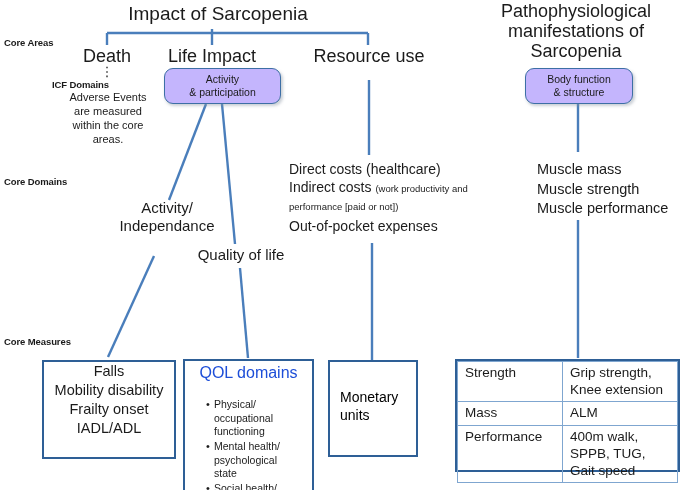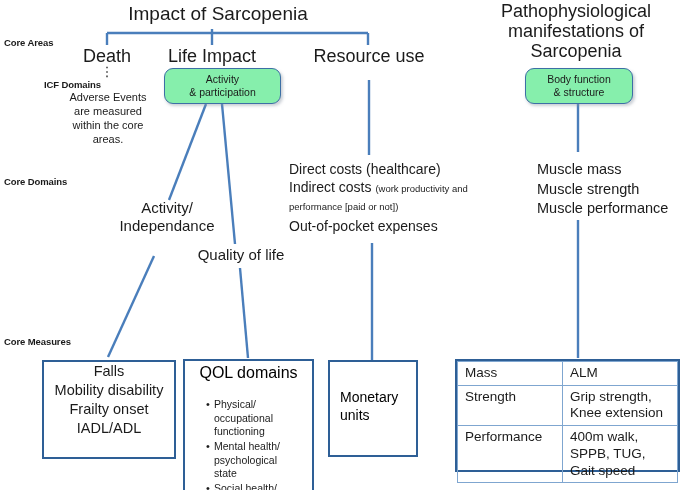--- a/index.html
+++ b/index.html
@@ -57,21 +57,21 @@
     font-weight: 400;
     color: #1b1b1b;
     white-space: nowrap;
     text-align: center;
   }
 
   
   .pill {
     border: 1.3px solid #3d6fa5;
     border-radius: 9px;
-    background: #86efac;
+    background: #c4b5fd;
     box-shadow: 1.5px 2px 3px rgba(140,150,165,0.45);
     text-align: center;
     font-size: 10.5px;
     line-height: 1.28;
     color: #1b1b1b;
     display: flex;
     align-items: center;
     justify-content: center;
     flex-direction: column;
   }
@@ -111,21 +111,21 @@
   }
   .mbox-center {
     text-align: center;
     font-size: 14.5px;
     line-height: 1.32;
     color: #1b1b1b;
   }
   .qol-title {
     text-align: center;
     font-size: 16px;
-    color: #000000;
+    color: #1d4ed8;
     margin: 3px 0 2px 0;
   }
   .qol-list {
     list-style: none;
     margin: 16px;
     padding: 0 3px 0 5px;
     font-size: 10.5px;
     line-height: 1.3;
     color: #1b1b1b;
   }
@@ -198,21 +198,21 @@
 
       <path d="M240 268 L248 358"></path>
 
       <path d="M578 104 L578 152"></path>
 
       <path d="M578 220 L578 358"></path>
     </g>
   </svg>
 
   <div class="abs rowlabel" style="left:4px; top:37px;">Core Areas</div>
-  <div class="abs rowlabel" style="left:4px; top:79px;padding-left:40px;">ICF Domains</div>
+  <div class="abs rowlabel" style="left:12px; top:79px;padding-left:40px;">ICF Domains</div>
   <div class="abs rowlabel" style="left:4px; top:176px;">Core Domains</div>
   <div class="abs rowlabel" style="left:4px; top:336px;">Core Measures</div>
 
   <div class="abs title-big" style="left:118px; top:3px; width:200px;">Impact of Sarcopenia</div>
 
   <div class="abs title-right" style="left:473px; top:1px; width:206px;">Pathophysiological manifestations of Sarcopenia</div>
 
   <div class="abs area-head" style="left:62px; top:46px; width:90px;">Death</div>
   <div class="abs area-head" style="left:152px; top:46px; width:120px;">Life Impact</div>
   <div class="abs area-head" style="left:304px; top:46px; width:130px;">Resource use</div>
@@ -277,26 +277,26 @@
     <div class="mon-text">
       <div>Monetary</div>
       <div>units</div>
     </div>
   </div>
 
   <div class="abs mbox" style="left:455px; top:359px; width:225px; height:113px;">
     <table class="mtable">
       <tbody>
           <tr>
+        <td class="col-a">Strength</td>
+        <td>Grip strength, Knee extension</td>
+      </tr>
+      <tr>
         <td class="col-a">Mass</td>
         <td>ALM</td>
-      </tr>
-      <tr>
-        <td class="col-a">Strength</td>
-        <td>Grip strength, Knee extension</td>
       </tr>
       <tr>
         <td class="col-a">Performance</td>
         <td>400m walk, SPPB, TUG, Gait speed</td>
       </tr>
     </tbody>
       </table>
   </div>
 
 </div>

